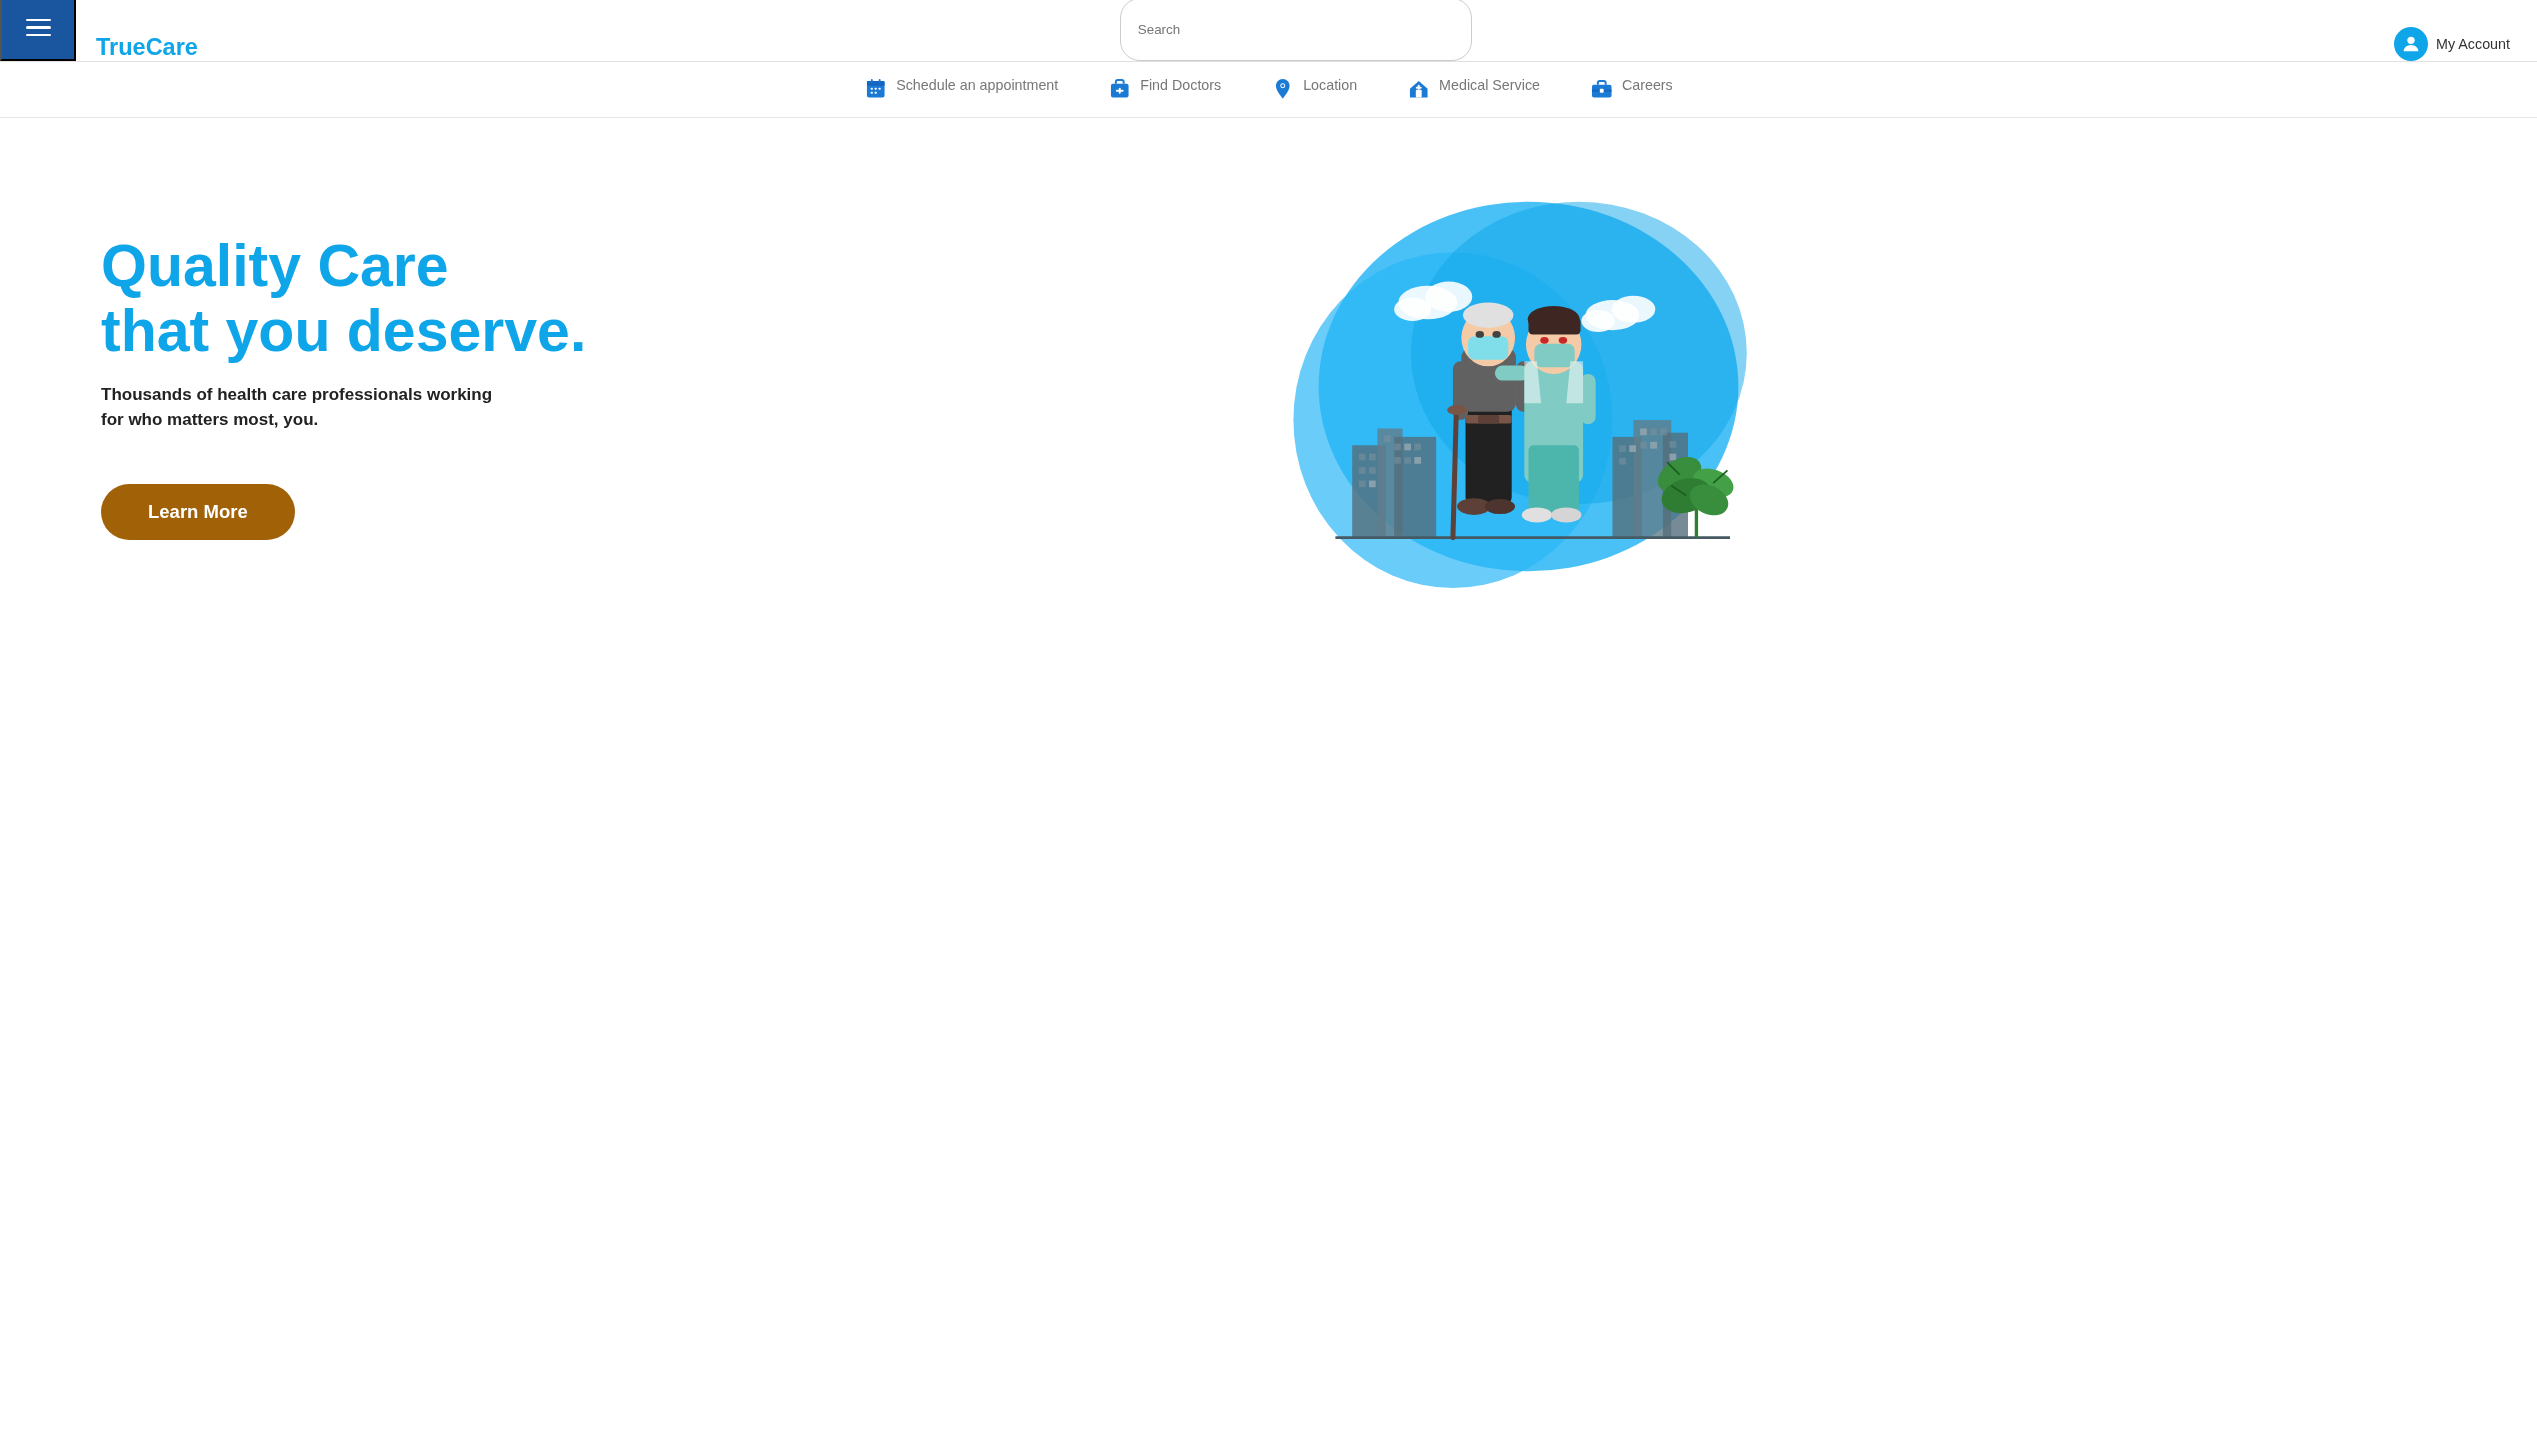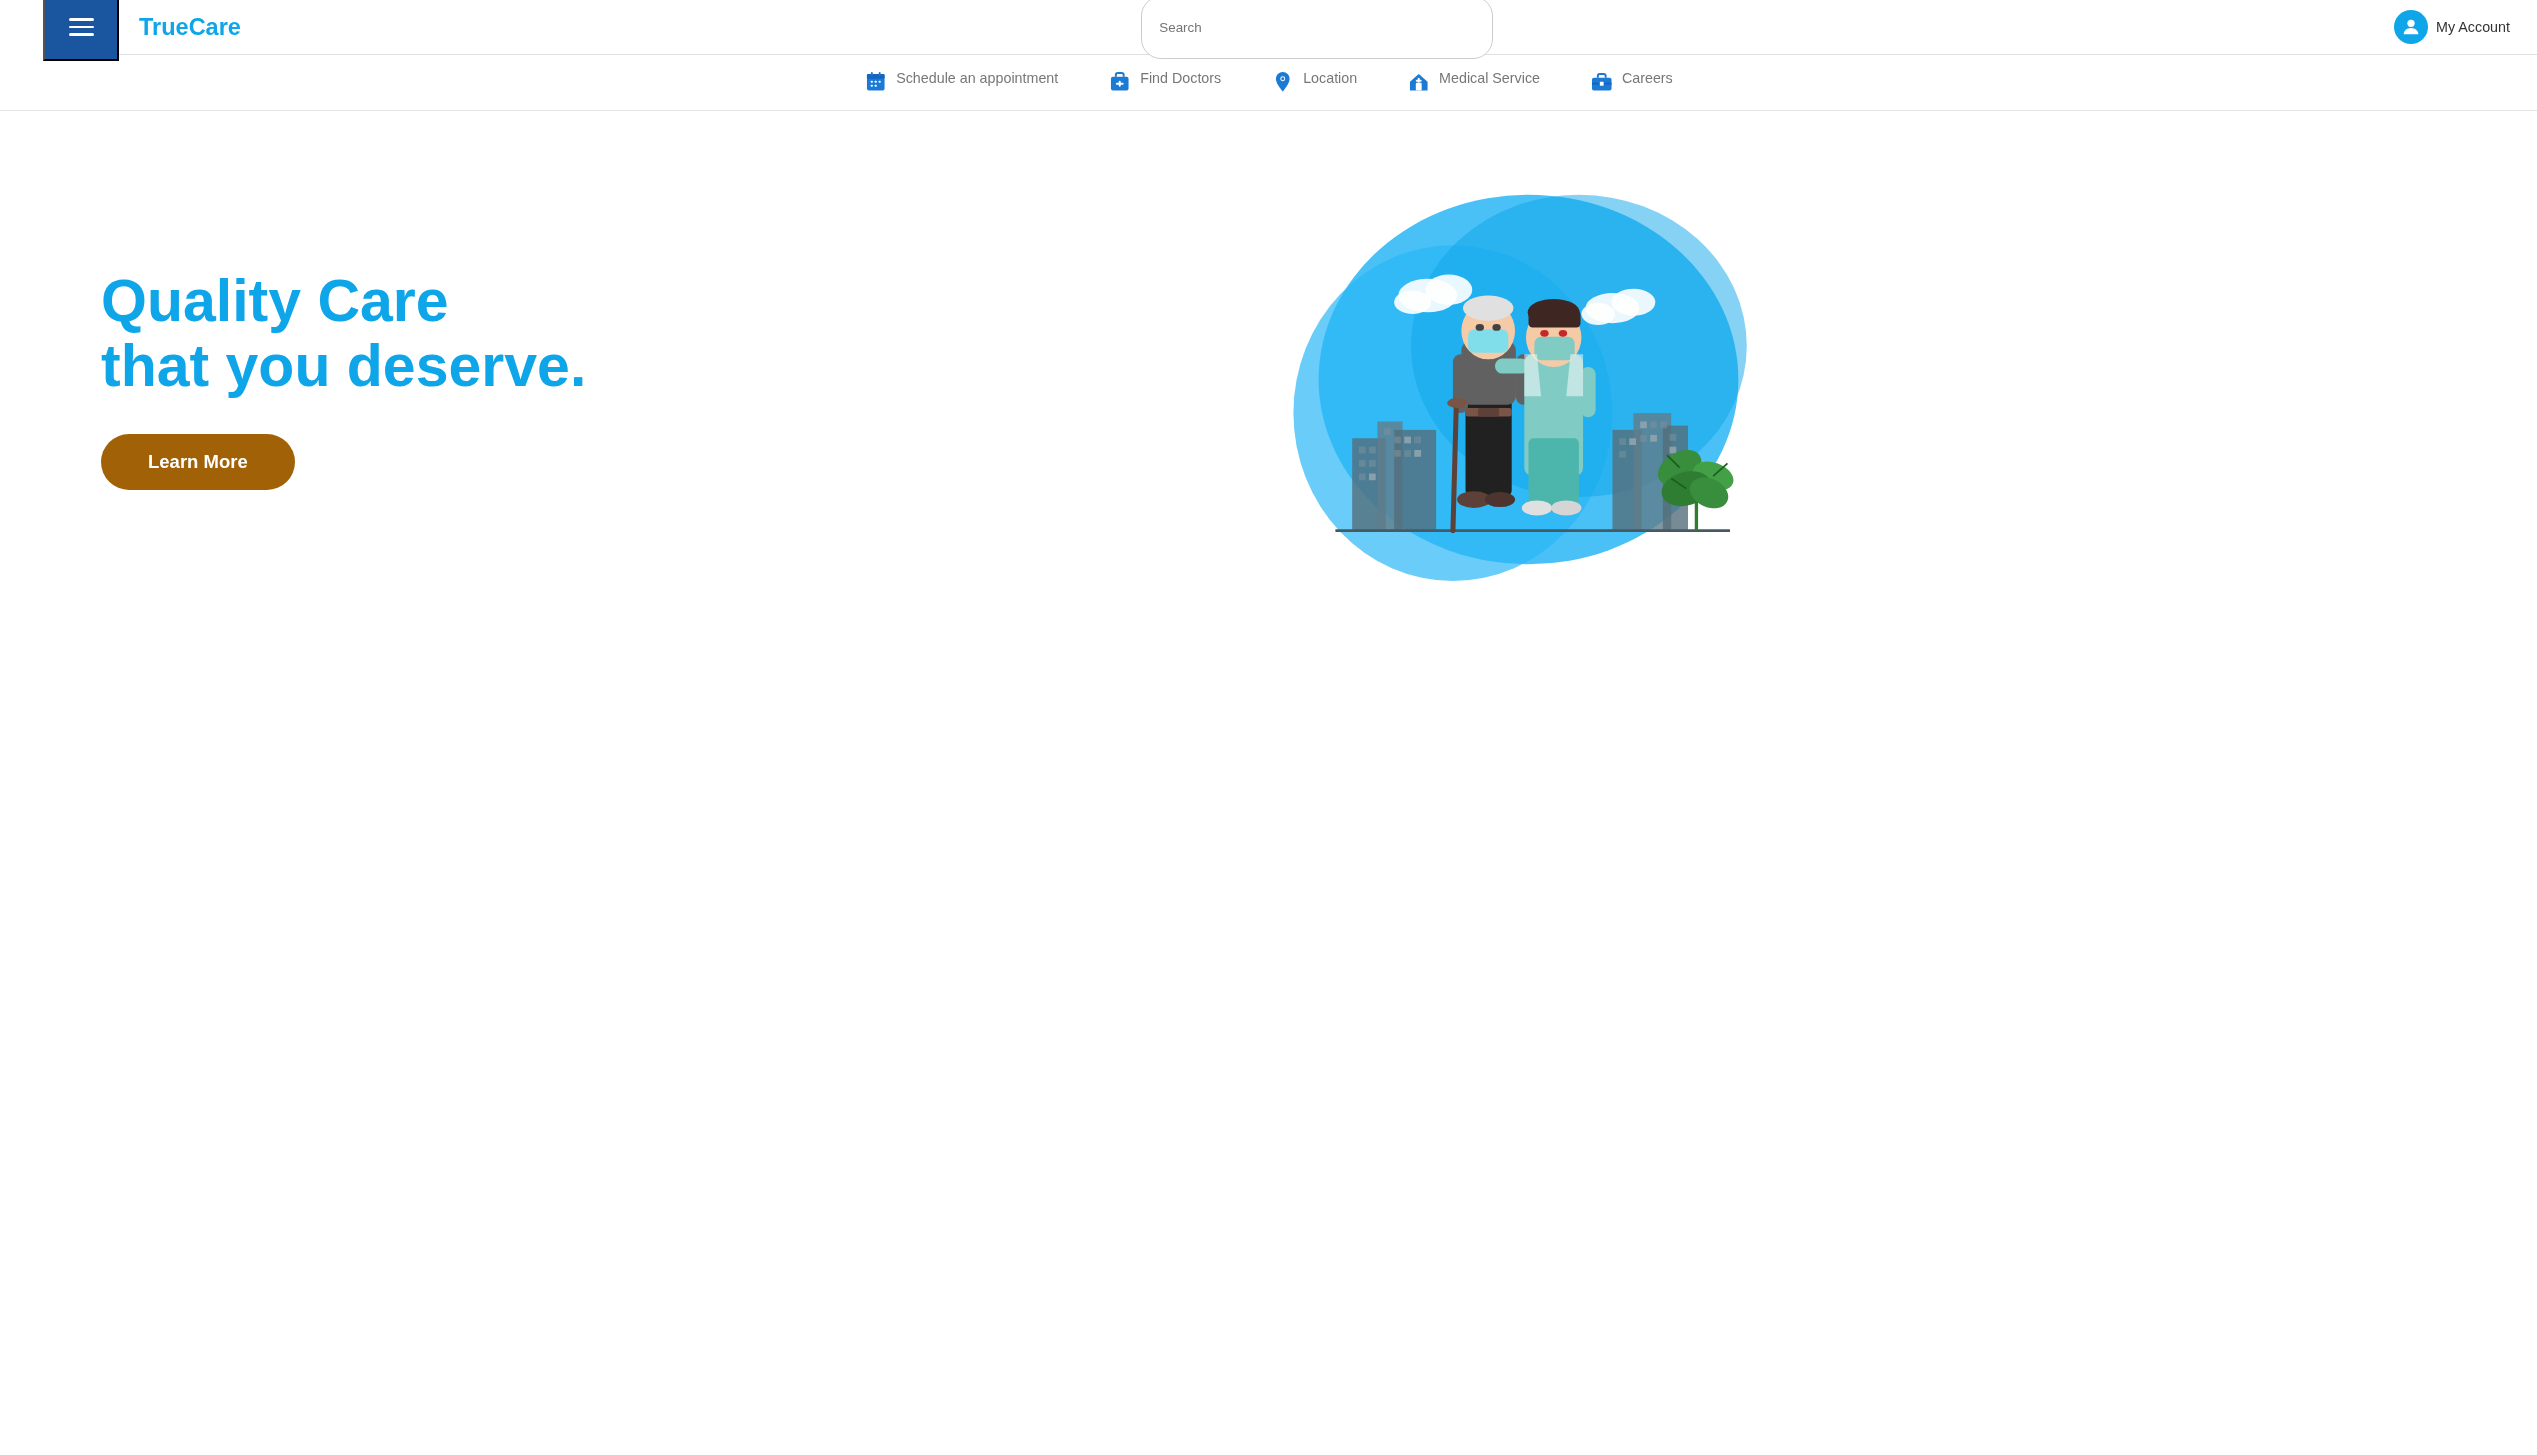--- a/index.html
+++ b/index.html
@@ -1,25 +1,24 @@
 <!DOCTYPE html>
 <html style="font-size:13.4px"><head>
   <meta charset="utf-8">
   <style>
     * { margin: 0; padding: 0; box-sizing: border-box; }
     body { font-family: -apple-system, BlinkMacSystemFont, 'Segoe UI', Arial, sans-serif; background: #fff; overflow-x: hidden; }
 
     
     .topbar {
       display: flex;
-      align-items: center;
-      height: 55px;
+      align-items: flex-end;
+      height: 62px;
       border-bottom: 0.8px solid #e0e0e0;
       background: #fff;
-      margin-left: 43px;
     }
     .hamburger-btn {
       width: 76px;
       height: 67px;
       background: #1a56a0;
       display: flex;
       flex-direction: column;
       justify-content: center;
       align-items: center;
       gap: 5px;
@@ -249,20 +248,21 @@
     <span class="nav-label">Careers</span>
   </a>
 </nav>
 
 <section class="hero">
   <div class="hero-text">
     <h1 class="hero-headline">
       <span>Quality Care</span><br>
       <span>that you deserve.</span>
     </h1>
+    <p class="hero-subtext">Thousands of health care professionals working for who matters most, you.</p>
     <button class="learn-more-btn">Learn More</button>
   </div>
 
   <div class="hero-illustration">
 
     <svg class="scene-svg" viewBox="0 0 580 480" xmlns="http://www.w3.org/2000/svg">
 
       <ellipse cx="290" cy="240" rx="250" ry="220" fill="#29b6f6" opacity="0.85"></ellipse>
       <ellipse cx="200" cy="280" rx="190" ry="200" fill="#29b6f6" opacity="0.7"></ellipse>
       <ellipse cx="350" cy="200" rx="200" ry="180" fill="#0ea5e9" opacity="0.5"></ellipse>

